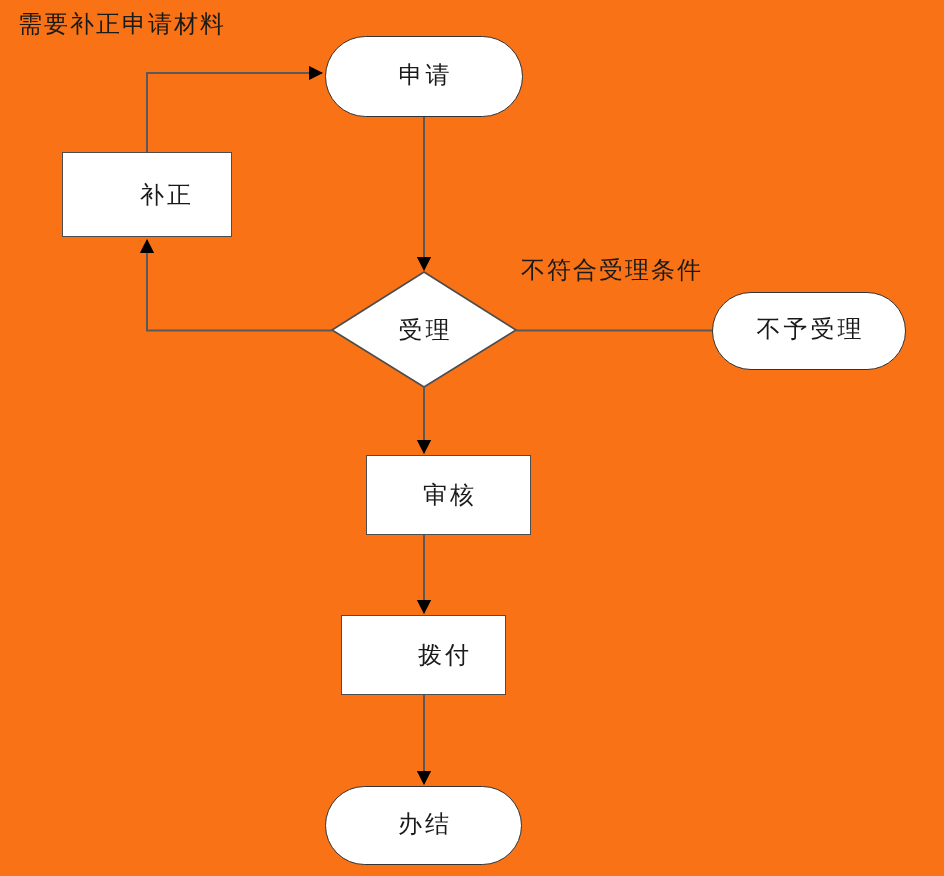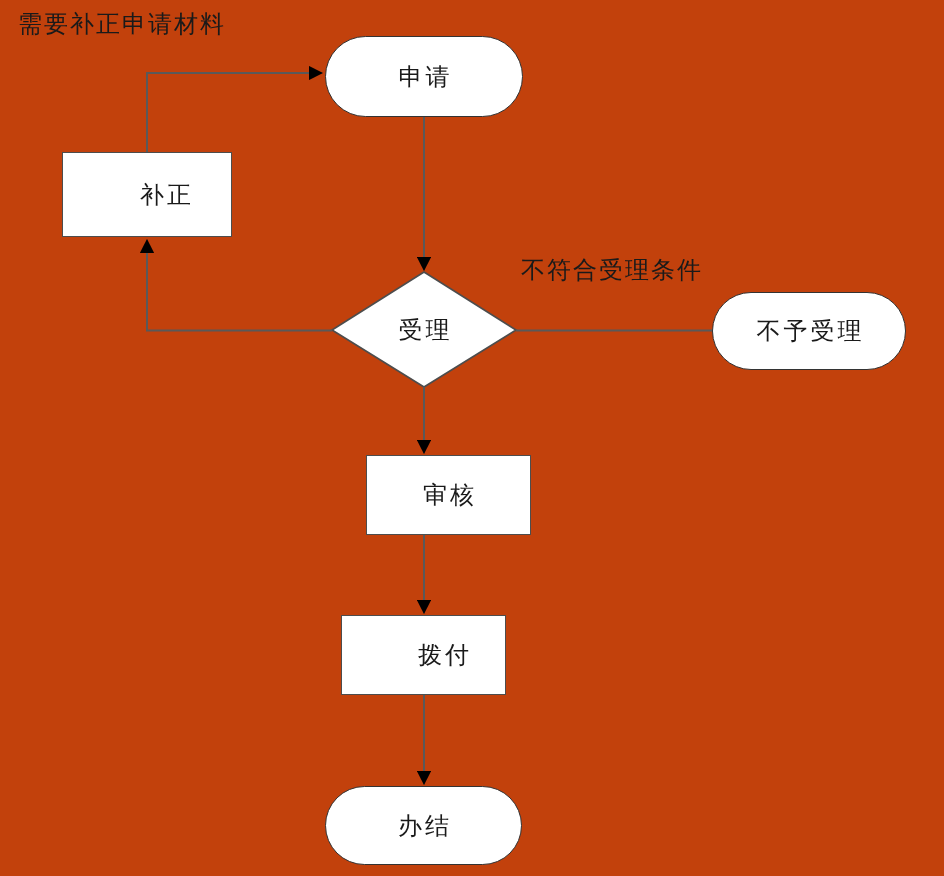--- a/index.html
+++ b/index.html
@@ -11,21 +11,21 @@
   body {
     width: 944px;
     height: 876px;
     font-family: "Liberation Serif", "DejaVu Serif", serif;
     overflow: hidden;
   }
   #canvas {
     position: relative;
     width: 944px;
     height: 876px;
-    background: #c2410c;
+    background: #f97316;
   }
   #edges {
     position: absolute;
     left: 0;
     top: 0;
     width: 944px;
     height: 876px;
   }
   .node {
     position: absolute;
@@ -40,20 +40,21 @@
     text-indent: 3px;
     line-height: 1;
     white-space: nowrap;
   }
   .node.rect {
     border: 1.6px solid #4d4d4d;
   }
   .node.rounded {
     border: 1.8px solid #333333;
     border-radius: 42px;
+    font-family: Liberation Mono, monospace;
   }
   .node.diamond-label {
     border: none;
     background: transparent;
   }
   .free-label {
     position: absolute;
     color: #1a1a1a;
     font-size: 24px;
     letter-spacing: 2px;

